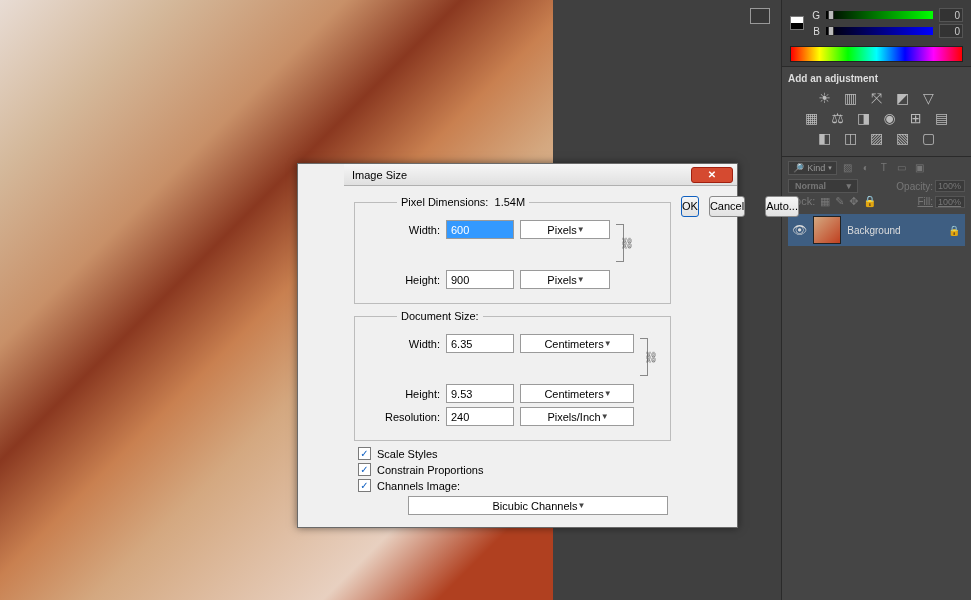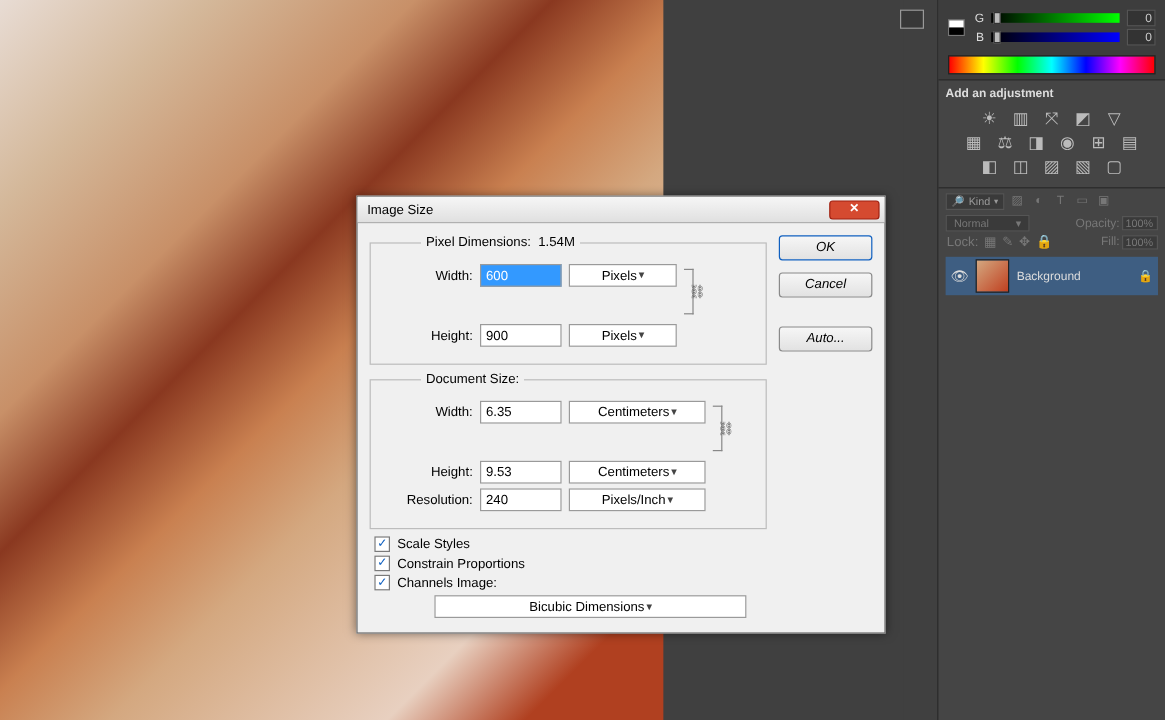--- a/index.html
+++ b/index.html
@@ -56,58 +56,59 @@
   .adj-body .label { text-align: left; color: #ddd; font-weight: bold; margin-bottom: 6px; font-size: 10px; }
   .adj-row { display:flex; gap:10px; justify-content:center; margin: 4px 0; }
   .adj-row span { width:16px; height:16px; color:#bbb; font-size: 14px; line-height:16px; }
   
   .layers-body { padding: 4px 6px; }
   .kind-row { display:flex; align-items:center; gap:4px; margin-bottom:4px; }
   .kind-row .search-btn { border:1px solid #555; background:#3a3a3a; padding:1px 4px; color:#999; font-size: 9px; display:flex; align-items:center; gap:3px;}
   .kind-row .tri { font-size:7px; }
   .kind-row .til { width:14px;height:14px;color:#777;text-align:center;line-height:14px;}
   .blend-row, .lock-row { display:flex; align-items:center; justify-content:space-between; margin:2px 0; color:#777;}
-  .blend-row .sel { border:1px solid #555; background:#3a3a3a; padding:1px 6px; width:70px; font-size:9px; display:flex; justify-content:space-between;}
+  .blend-row .sel { border:1px solid #555; background:#3a3a3a; padding:1px 6px; width:70px; font-size:9px; display:flex; justify-content:space-between;font-weight:bold;}
   .op-input { border:1px solid #555; background:#3a3a3a; width:30px; padding:0 2px; font-size:9px; color:#777;}
   .lock-icons span{ color:#777; font-size:11px; margin:0 1px;}
   .layer { margin-top:6px; display:flex; align-items:center; gap:6px; background:#5a7a9a; padding:2px 4px;}
   .layer.sel { background:#3e5e82; }
   .eye { color:#ddd; font-size:12px;}
   .thumb { width:28px;height:28px;background:linear-gradient(135deg,#d4a880,#c04020);border:1px solid #222;}
   .layer-name { color:#ddd; }
   .lock-icon { margin-left:auto; color:#ddd;}
   
   
   .dialog {
     position: absolute;
     left: 297px; top: 163px;
     width: 441px;
     background: #f0f0f0;
     border: 1px solid #6a6a6a;
     box-shadow: 0 0 8px rgba(0,0,0,0.5);
     color: #000;
+    padding-left: 46px;
   }
   .titlebar {
     height: 22px;
     background: linear-gradient(to bottom, #f6f6f6, #e0e0e0);
     border-bottom: 1px solid #b0b0b0;
     display:flex; align-items:center;
     padding: 0 4px 0 8px;
   }
   .title { font-size: 11px; }
   .title-spacer { flex:1; }
   .close-btn {
     width: 42px; height: 16px;
     background: #d54a30; border:1px solid #a02010;
     border-radius: 3px; color:#fff; text-align:center;
     font-size: 10px; line-height: 13px; font-weight:bold;
   }
   .dialog-body { padding: 10px 10px 12px 10px; display:flex; gap:10px; }
   .left-col { flex:1; }
-  .right-col { width: 78px; display:flex; flex-direction:column; gap:10px;font-style:italic; }
+  .right-col { width: 78px; display:flex; flex-direction:row; gap:10px; }
   .btn {
     height: 21px;
     border: 1px solid #8a8a8a;
     border-radius: 3px;
     background: linear-gradient(to bottom,#f6f6f6,#e2e2e2);
     font-size: 11px; text-align:center; line-height:19px;
   }
   .btn.default { border: 1.5px solid #1060c0; }
   
   fieldset {
@@ -237,21 +238,21 @@
       </div>
     </div>
     <div class="lock-row">
       <div class="lock-icons">
         <span>Lock:</span>
         <span>▦</span>
         <span>✎</span>
         <span>✥</span>
         <span>🔒</span>
       </div>
-      <div style="display:flex;gap:2px;">
+      <div style="display:flex;gap:2px;text-decoration:underline;">
         <span>Fill:</span>
         <div class="op-input">100%</div>
       </div>
     </div>
     <div class="layer sel">
       <span class="eye">👁</span>
       <div class="thumb"></div>
       <span class="layer-name">Background</span>
       <span class="lock-icon">🔒</span>
     </div>
@@ -333,21 +334,21 @@
         </div>
         <div class="check-row">
           <div class="chk">✓</div>
           <span>Constrain Proportions</span>
         </div>
         <div class="check-row">
           <div class="chk">✓</div>
           <span>Channels Image:</span>
         </div>
         <div class="combo resample-combo">
-            <span>Bicubic Dimensions</span>
+            <span>Bicubic Channels</span>
             <span class="arr">▼</span>
           </div>
       </div>
     </div>
     <div class="right-col">
       <div class="btn default">OK</div>
       <div class="btn">Cancel</div>
       <div style="height:4px"></div>
       <div class="btn">Auto...</div>
     </div>

